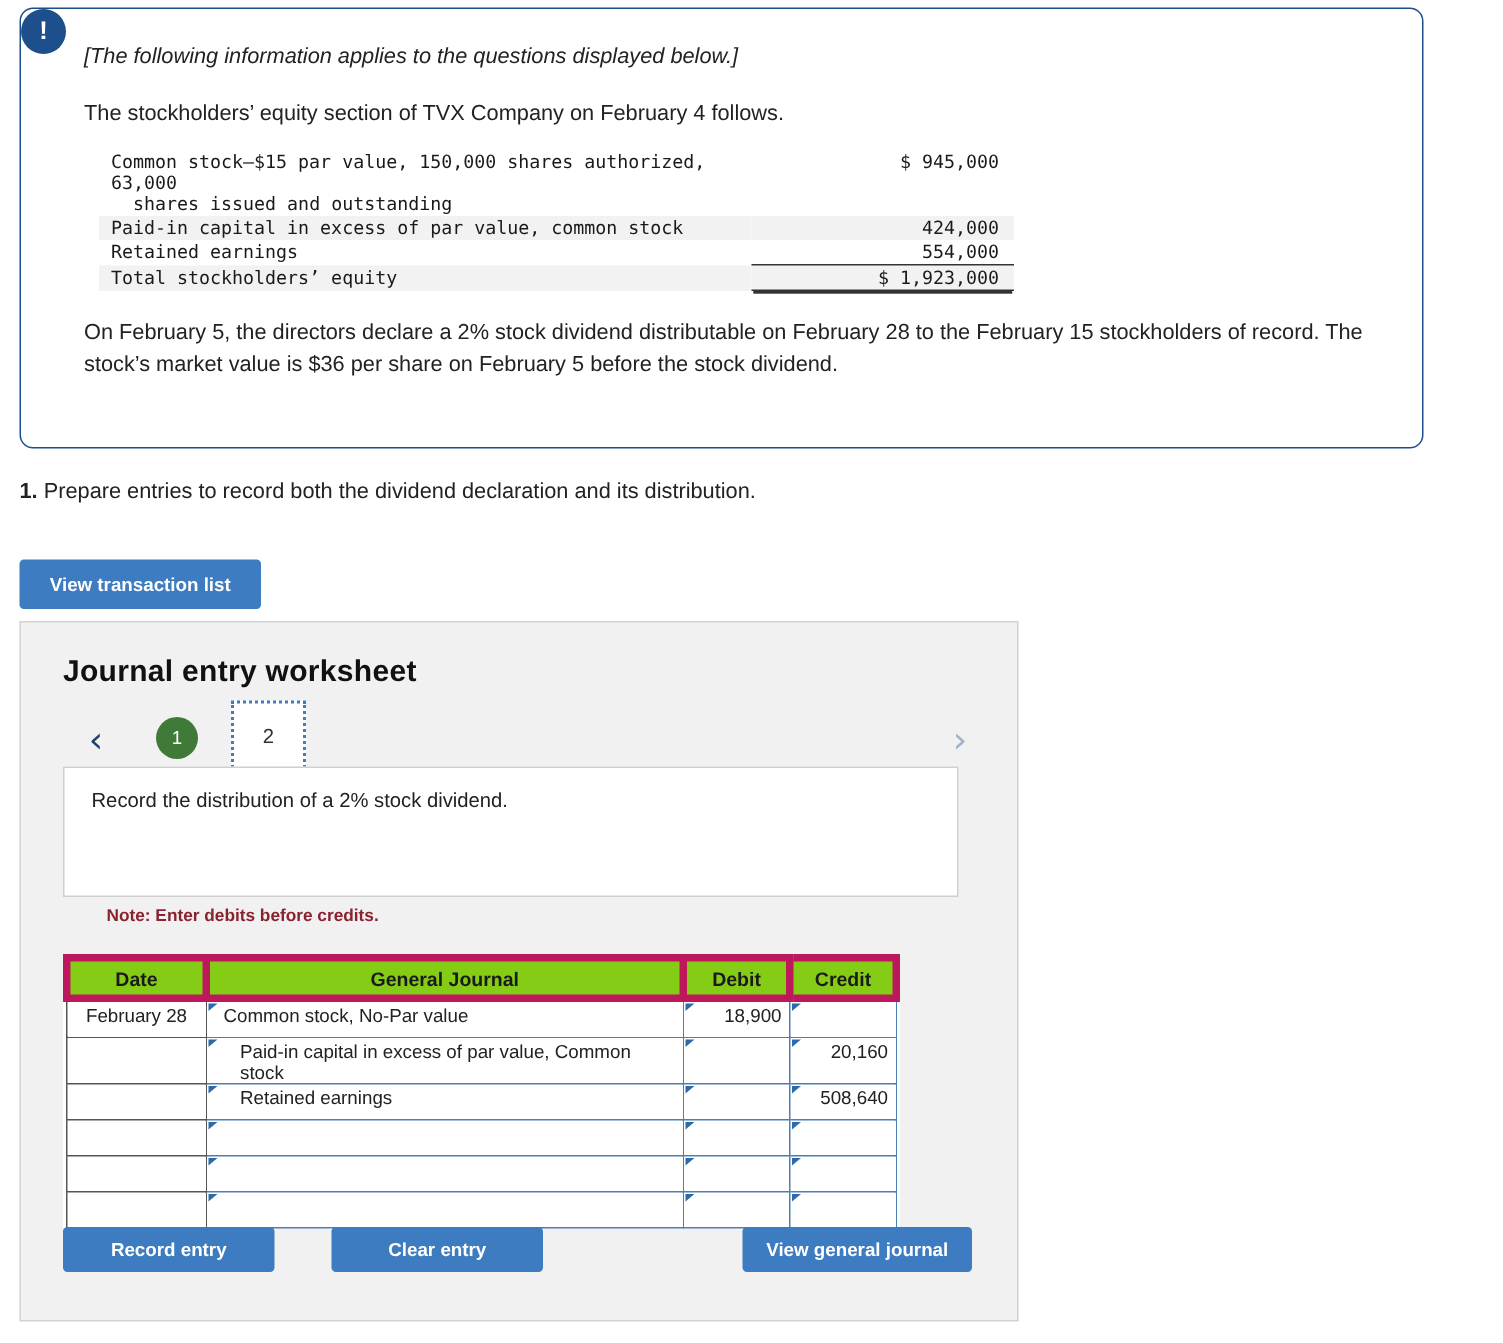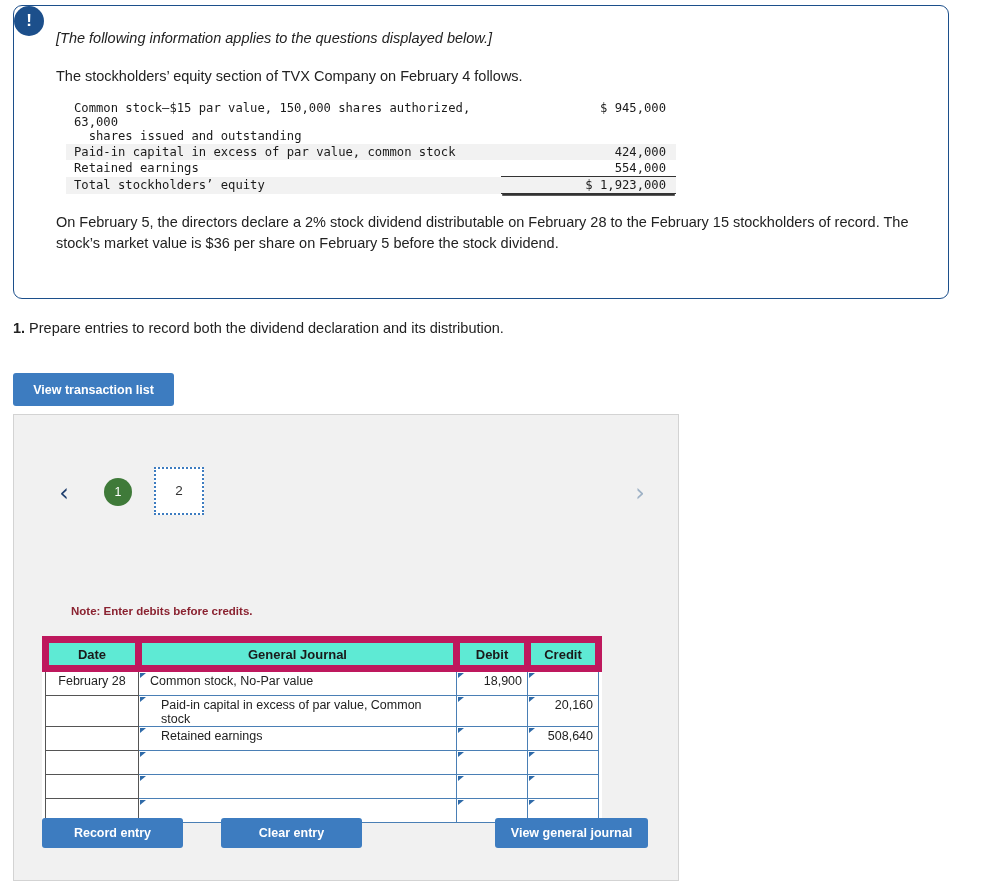--- a/index.html
+++ b/index.html
@@ -234,22 +234,22 @@
   #journal {
     position: absolute;
     left: 28px;
     top: 221px;
     border-collapse: collapse;
     font-size: 12.5px;
     table-layout: fixed;
     background: #ffffff;
   }
   #journal th {
-    background: #5eead4;
-    border: 7px solid #be185d;
+    background: #84cc16;
+    border: 5px solid #be185d;
     font-weight: bold;
     font-size: 13px;
     color: #1a1a1a;
     height: 22px;
     text-align: center;
     padding: 0;
   }
   #journal td {
     border: 1px solid #4a7fb5;
     height: 21px;
@@ -331,28 +331,32 @@
   </div>
 </div>
 
 <div id="q-line">
   <b>1.</b><span> Prepare entries to record both the dividend declaration and its distribution.</span>
 </div>
 
 <button class="btn" id="view-transaction-list">View transaction list</button>
 
 <div id="worksheet">
+  <div id="ws-title">Journal entry worksheet</div>
 
   <div id="tabs">
     <div class="chev" id="chev-prev">‹</div>
     <div id="tab-1">1</div>
     <div id="tab-2">2</div>
     <div class="chev" id="chev-next">›</div>
   </div>
 
+  <div id="desc-box">
+    <div id="desc-text">Record the distribution of a 2% stock dividend.</div>
+  </div>
 
   <div id="note">Note: Enter debits before credits.</div>
 
   <table id="journal">
     <colgroup>
       <col class="col-date">
         <col class="col-gj">
         <col class="col-dr">
         <col class="col-cr">
     </colgroup>

